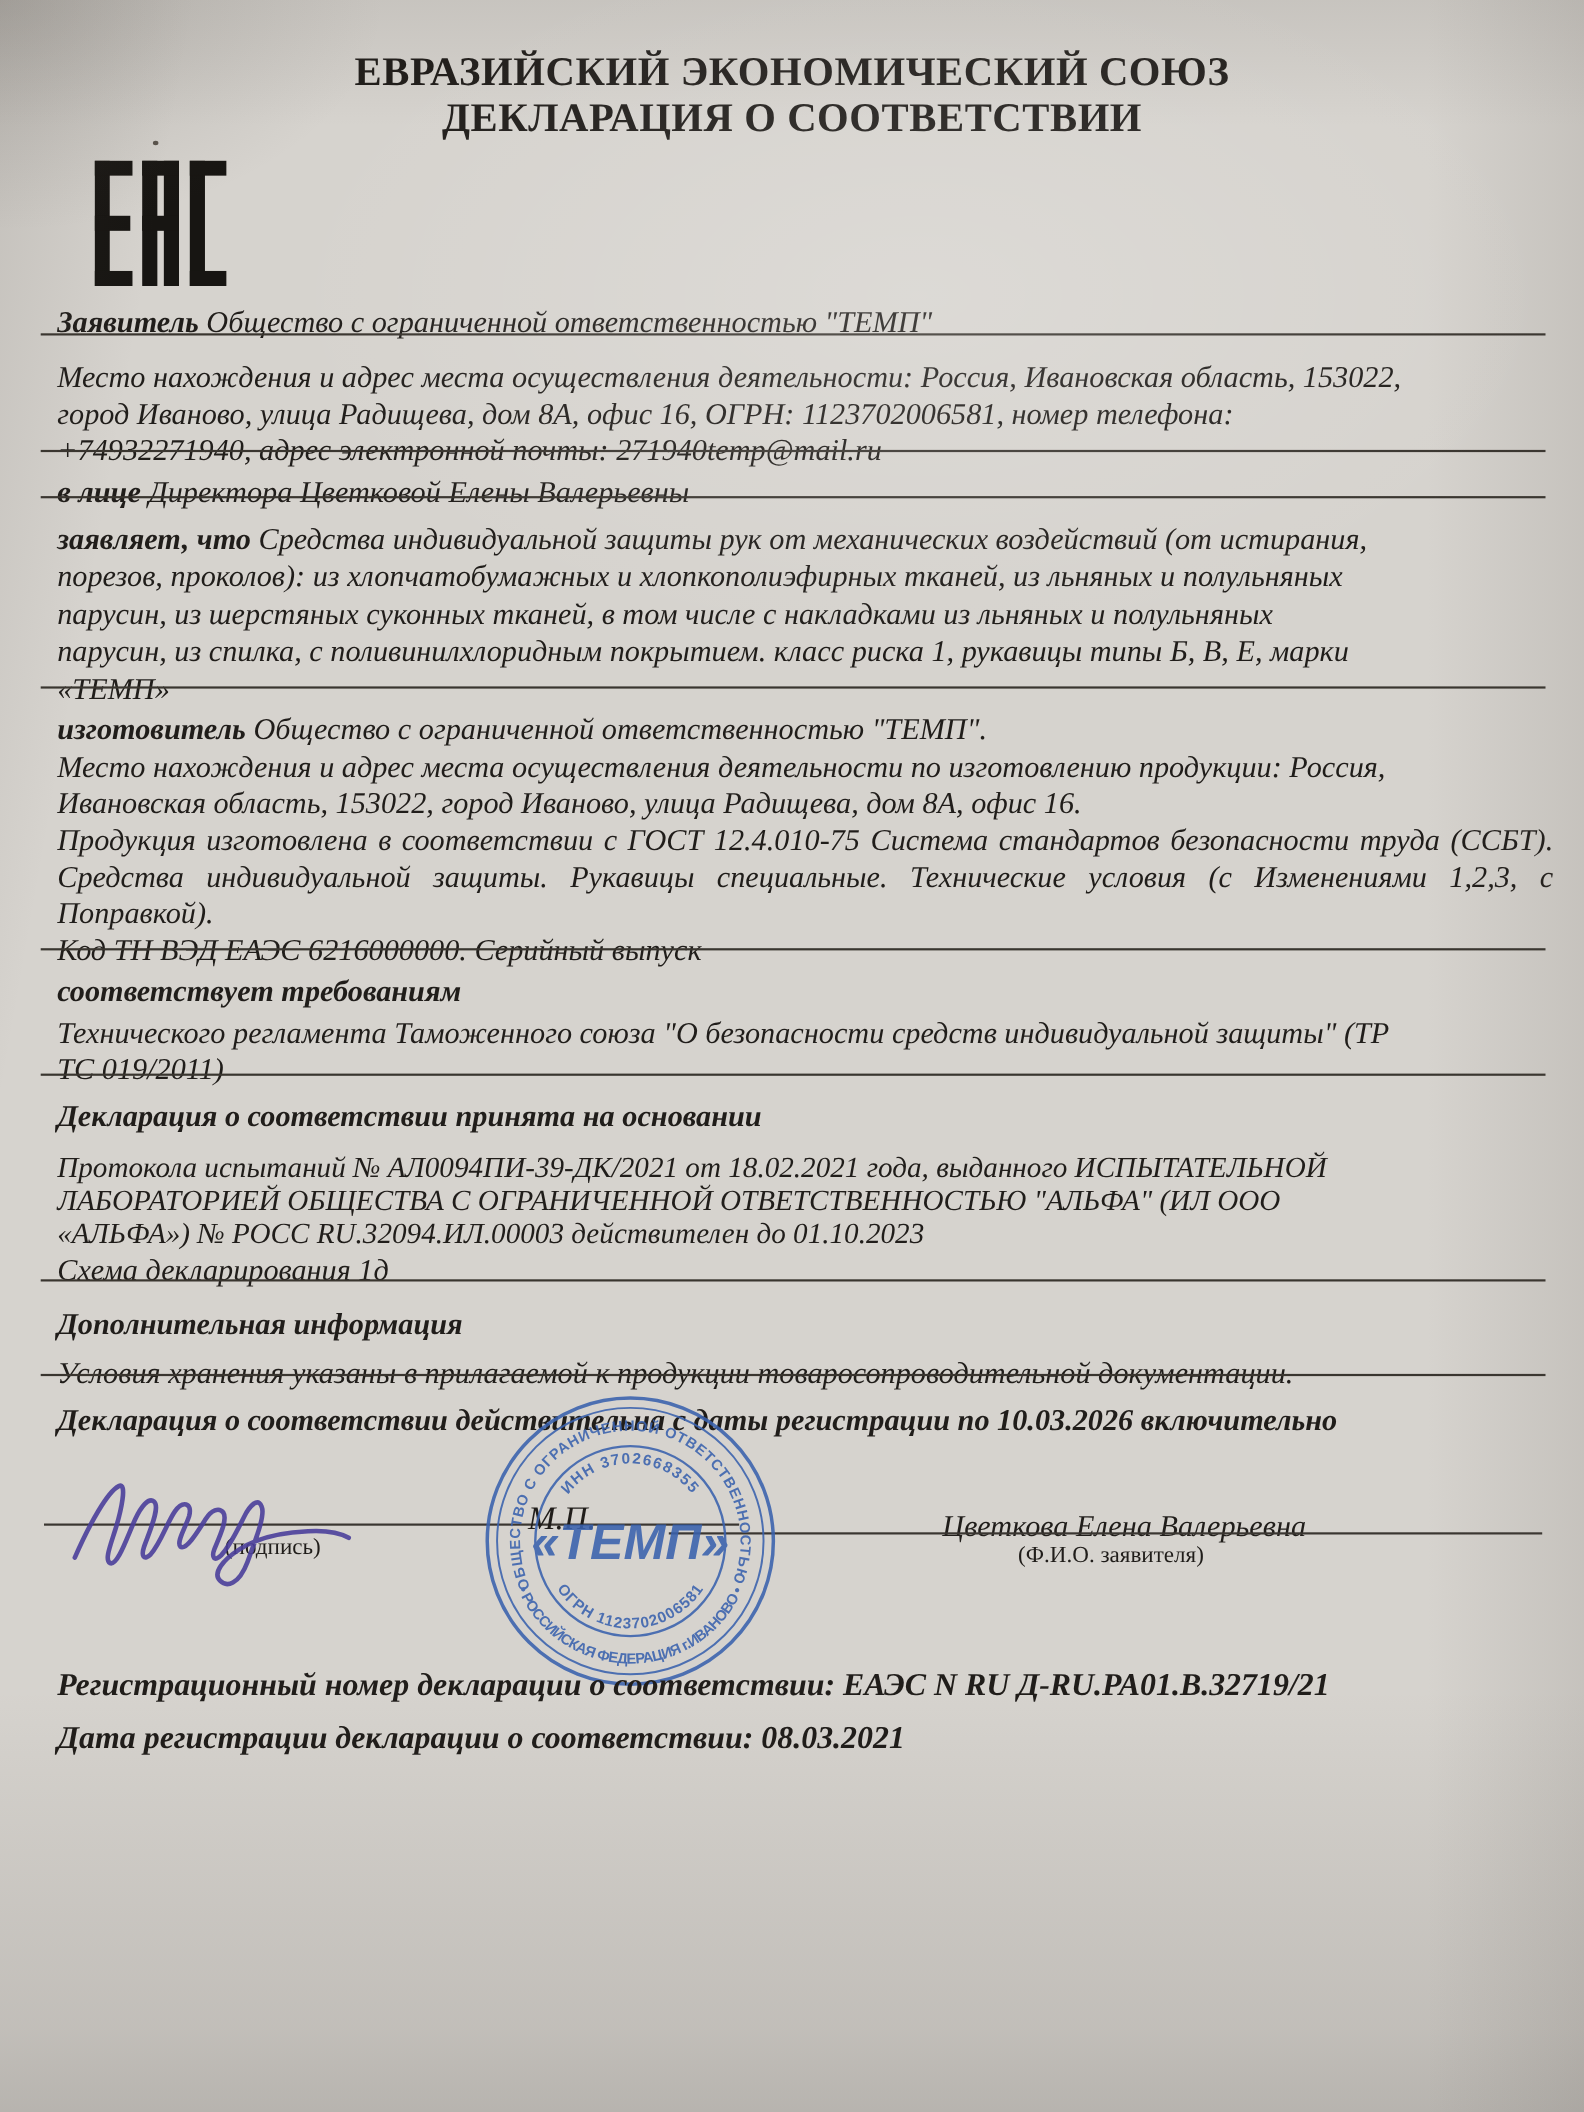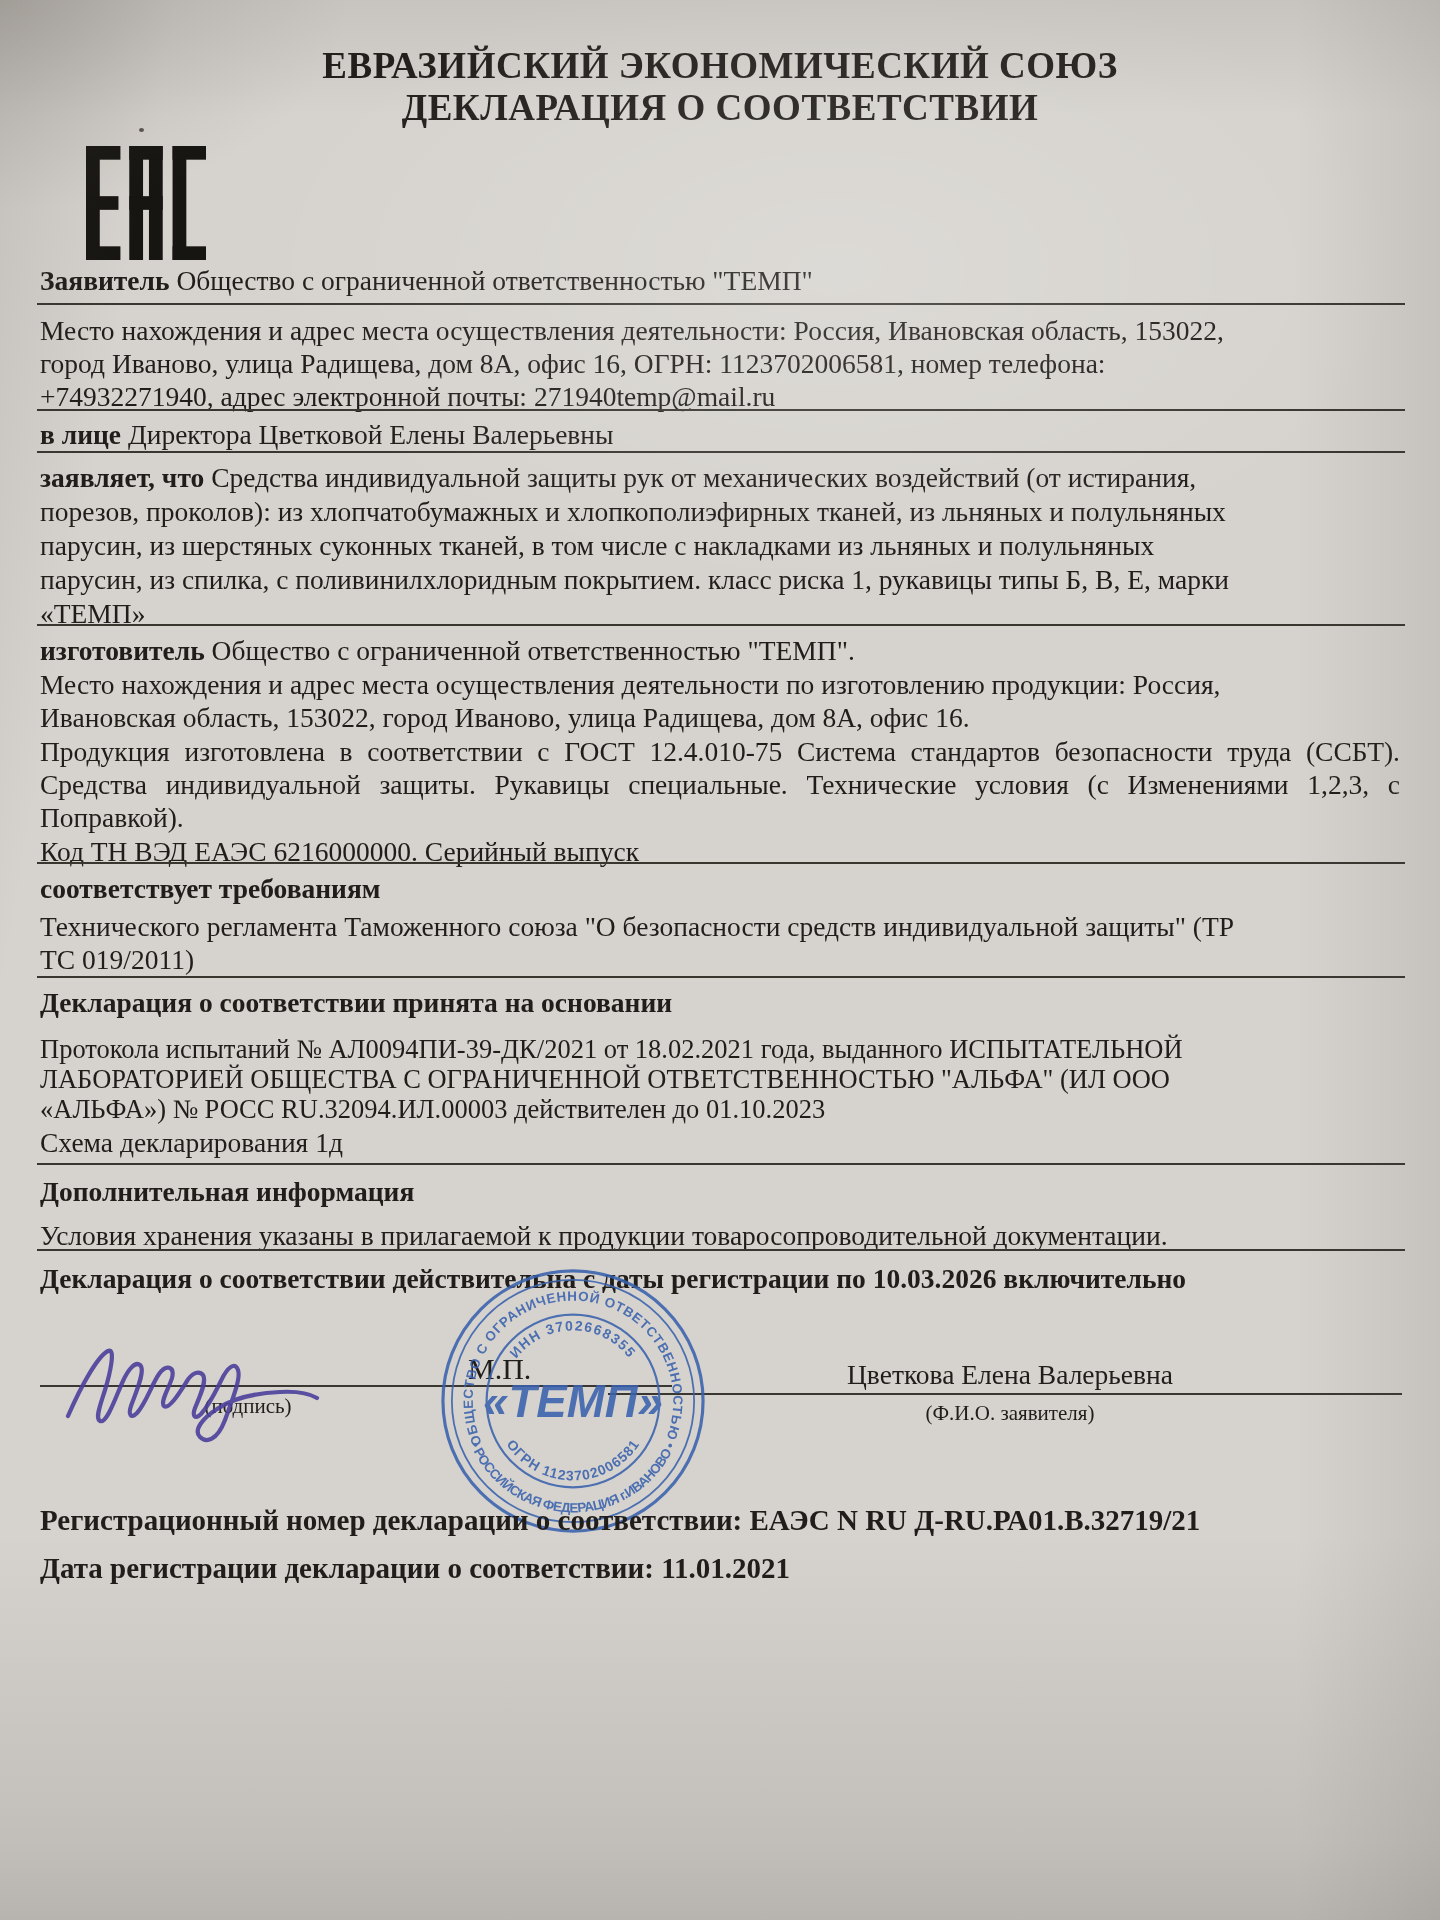--- a/index.html
+++ b/index.html
@@ -12,21 +12,21 @@
   .shade{
     position:absolute;inset:0;pointer-events:none;z-index:5;
     background:
       radial-gradient(ellipse 900px 500px at 58% 14%, rgba(255,255,255,0.16), rgba(255,255,255,0) 65%),
       radial-gradient(ellipse 500px 300px at 0% 0%, rgba(75,70,64,0.20), rgba(75,70,64,0) 70%),
       linear-gradient(100deg, rgba(80,74,68,0.14) 0%, rgba(80,74,68,0) 10%),
       linear-gradient(to right, rgba(0,0,0,0) 90%, rgba(82,76,70,0.12) 100%),
       linear-gradient(to bottom, rgba(70,64,58,0.10) 0%, rgba(0,0,0,0) 6%, rgba(0,0,0,0) 80%, rgba(70,64,58,0.14) 96%, rgba(60,55,50,0.20) 100%);
   }
   .abs{position:absolute;left:40px;width:1360px;}
-  .para{margin:0;font-size:27.5px;line-height:33px;}
+  .para{margin:12px;font-size:27.5px;line-height:33px;font-style:italic;}
   .prewrap{white-space:pre-line;}
   .bold{font-weight:bold;}
   .rule{position:absolute;left:37px;width:1368px;height:0;border-top:2.5px solid #39352f;}
   .title{left:40px;width:1360px;text-align:center;font-weight:bold;font-size:37px;letter-spacing:0.5px;margin:0;}
   .caption{font-size:21px;text-align:center;margin:0;}
   .sigline{position:absolute;height:0;border-top:2.2px solid #3a3631;}
   .justify{text-align:justify;}
   .speck{position:absolute;border-radius:50%;background:#5a544c;}
   svg text{font-family:"Liberation Sans", sans-serif;}
 </style>
@@ -135,15 +135,15 @@
       <textPath href="#arcTopInner" startOffset="8" textLength="133" lengthAdjust="spacing">ИНН 3702668355</textPath>
     </text>
     <text font-size="14" font-weight="bold" fill="#3a62ae" letter-spacing="1">
       <textPath href="#arcBottomInner" startOffset="4" textLength="160" lengthAdjust="spacing">ОГРН 1123702006581</textPath>
     </text>
     <text x="140" y="156" font-size="46" font-weight="bold" font-style="italic" fill="#3a62ae" text-anchor="middle">«ТЕМП»</text>
   </svg>
 </div>
 
 <p class="para bold abs" style="top:1504px;font-size:29px;z-index:6;">Регистрационный номер декларации о соответствии: ЕАЭС N RU Д-RU.РА01.В.32719/21</p>
-<p class="para bold abs" style="top:1552px;font-size:29px;z-index:6;">Дата регистрации декларации о соответствии: 11.01.2021</p>
+<p class="para bold abs" style="top:1552px;font-size:29px;z-index:6;">Дата регистрации декларации о соответствии: 08.03.2021</p>
 
 <div class="shade"></div>
 
 </body></html>

